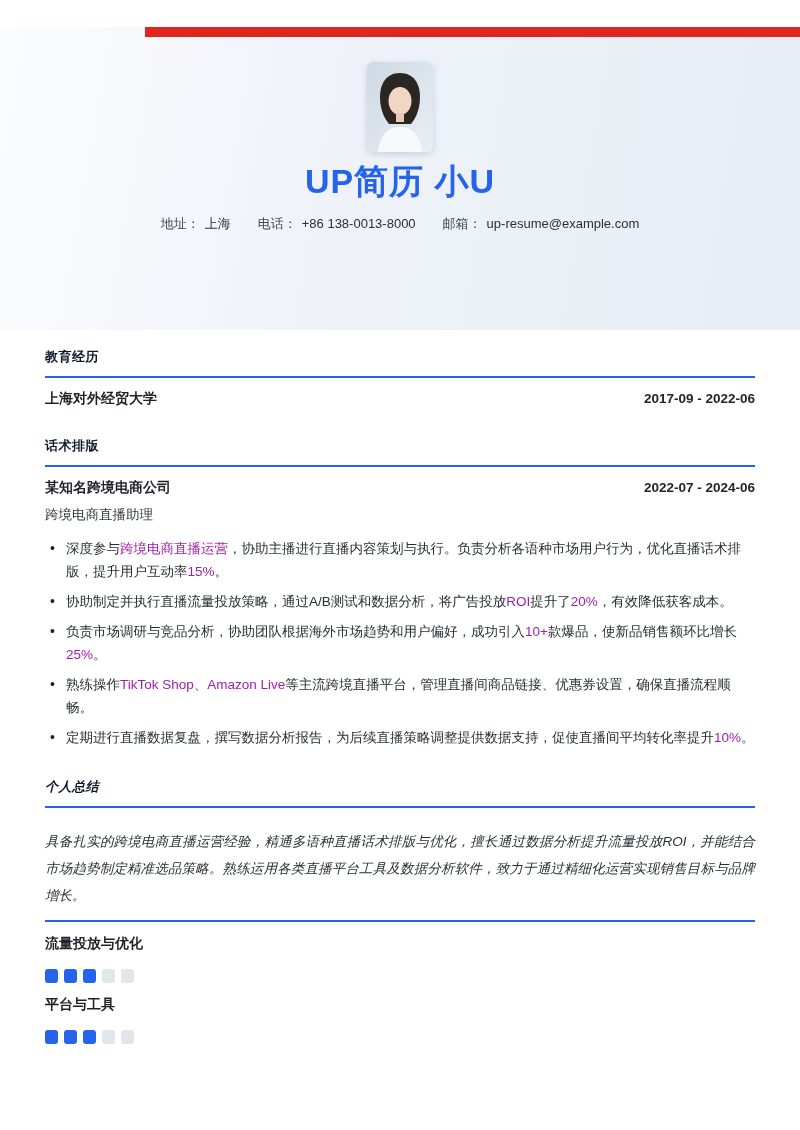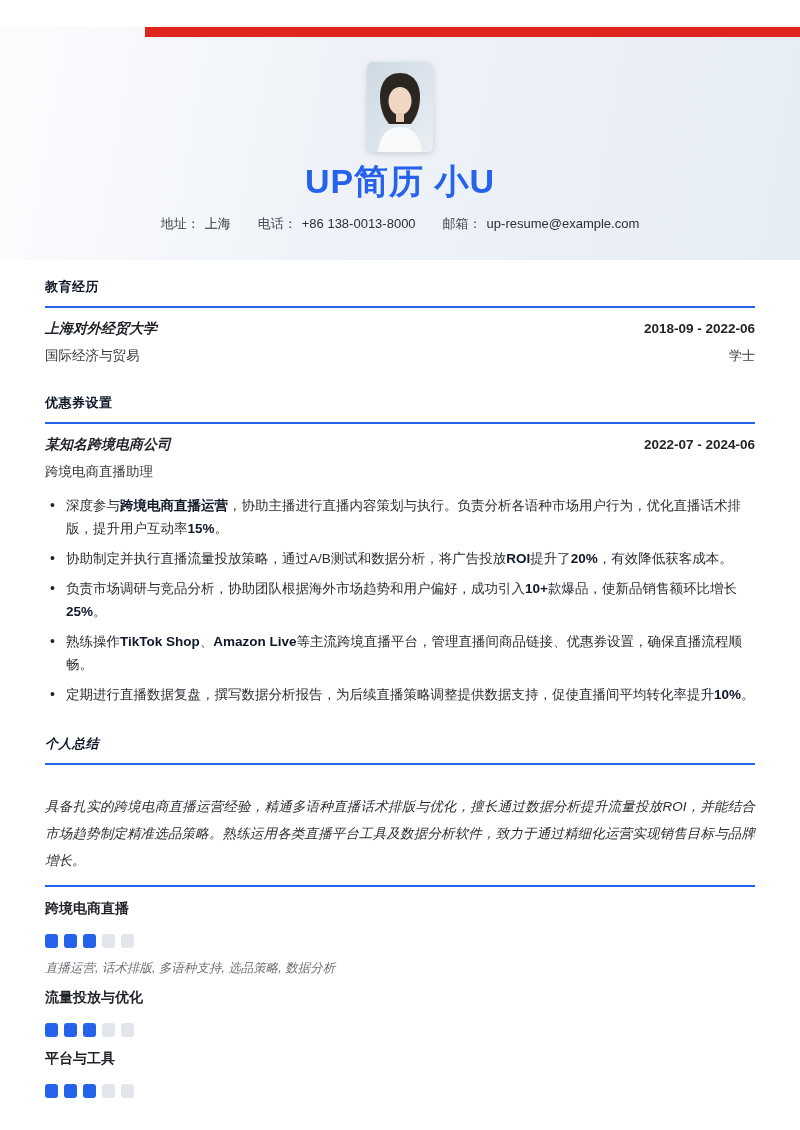--- a/index.html
+++ b/index.html
@@ -1,49 +1,49 @@
 <!DOCTYPE html>
 <html><head>
 <meta charset="utf-8">
 <style>
   html,body{margin:0;padding:0;}
   body{width:800px;height:1130px;overflow:hidden;background:#ffffff;
        font-family:"Liberation Sans","DejaVu Sans",sans-serif;color:#2a2e34;}
   .page{position:relative;width:800px;height:1130px;background:#ffffff;}
   .top-bar{position:absolute;left:145px;top:0;width:655px;height:10px;background:#e0251f;}
-  .header{margin-top:27px;height:233px;
+  .header{margin-top:27px;height:303px;
           background:linear-gradient(100deg,#fbfcfe 0%,#eef2f8 45%,#e7edf5 100%);
           display:flex;flex-direction:column;align-items:center;}
   .photo{margin-top:35px;width:66px;height:90px;border-radius:6px;overflow:hidden;
          box-shadow:0 2px 6px rgba(40,60,90,.18);flex:0 0 auto;}
   .photo svg{display:block;width:66px;height:90px;}
   .name{margin-top:9px;font-size:34px;line-height:41px;font-weight:700;color:#2563eb;letter-spacing:1px;}
   .contact{margin-top:13px;display:flex;gap:27px;font-size:13px;line-height:17px;color:#34383f;}
   .contact .lbl{color:#42464d;margin-right:5px;}
   .contact .val{color:#2b2e33;}
   .content{padding:0 45px;}
   .sec-title{font-size:13px;line-height:19px;font-weight:700;color:#0f172a;letter-spacing:.5px;}
   .rule{height:2px;background:#2563eb;margin-top:10px;}
   .sec-edu{margin-top:17px;}
   .sec-work{margin-top:28px;}
   .sec-summary{margin-top:28px;font-style:italic;}
   .sec-skills{margin-top:11px;}
   .row{display:flex;justify-content:space-between;align-items:baseline;}
   .row-main{margin-top:12px;}
   .row-sub{margin-top:9px;}
-  .org{font-size:14px;font-weight:700;color:#1f2329;font-style:italic;}
+  .org{font-size:14px;font-weight:700;color:#1f2329;}
   .period{font-size:13.5px;font-weight:700;color:#22252a;}
   .minor{font-size:13.5px;color:#33373d;}
   .degree{font-size:13px;color:#3c4046;}
   ul.bullets{margin:13px 0 0 0;padding:0;list-style:none;}
   ul.bullets li{position:relative;padding-left:21px;font-size:13.5px;line-height:23px;
                 margin-bottom:7px;color:#2a2e34;}
   ul.bullets li::before{content:"•";position:absolute;left:5px;top:0;color:#1f2329;font-size:14px;}
-  ul.bullets b,.summary-text b{font-weight:700;color:#0f172a;}
-  .summary-text{margin-top:28px;font-size:13.5px;line-height:27px;color:#2a2e34;text-align:justify;}
+  ul.bullets b,.summary-text b{font-weight:400;color:#a21caf;}
+  .summary-text{margin-top:20px;font-size:13.5px;line-height:27px;color:#2a2e34;text-align:justify;}
   .skill-name{margin-top:13px;font-size:14px;font-weight:700;color:#1f2329;}
   .skill-name.first{margin-top:13px;}
   .squares{margin-top:16px;display:flex;gap:6px;height:14px;}
   .sq{width:13px;height:14px;border-radius:3px;background:#e2e6ec;}
   .sq.on{background:#2563eb;}
   .tags{margin-top:13px;font-size:12.5px;line-height:15px;font-style:italic;color:#6b6f76;}
 </style>
 </head>
 <body>
 
@@ -81,30 +81,26 @@
     </div>
   </div>
 
   <div class="content">
 
     <div class="sec-edu">
       <div class="sec-title">教育经历</div>
       <div class="rule"></div>
       <div class="row row-main">
         <span class="org">上海对外经贸大学</span>
-        <span class="period">2018-09 - 2022-06</span>
-      </div>
-      <div class="row row-sub">
-        <span class="minor">国际经济与贸易</span>
-        <span class="degree">学士</span>
+        <span class="period">2017-09 - 2022-06</span>
       </div>
     </div>
 
     <div class="sec-work">
-      <div class="sec-title">优惠券设置</div>
+      <div class="sec-title">话术排版</div>
       <div class="rule"></div>
       <div class="row row-main">
         <span class="org">某知名跨境电商公司</span>
         <span class="period">2022-07 - 2024-06</span>
       </div>
       <div class="row row-sub">
         <span class="minor">跨境电商直播助理</span>
       </div>
       <ul class="bullets">
         <li><span>深度参与</span><b>跨境电商直播运营</b><span>，协助主播进行直播内容策划与执行。负责分析各语种市场用户行为，优化直播话术排版，提升用户互动率</span><b>15%</b><span>。</span></li>
@@ -117,31 +113,20 @@
 
     <div class="sec-summary">
       <div class="sec-title">个人总结</div>
       <div class="rule"></div>
       <div class="summary-text">具备扎实的跨境电商直播运营经验，精通多语种直播话术排版与优化，擅长通过数据分析提升流量投放ROI，并能结合市场趋势制定精准选品策略。熟练运用各类直播平台工具及数据分析软件，致力于通过精细化运营实现销售目标与品牌增长。</div>
     </div>
 
     <div class="sec-skills">
       <div class="rule"></div>
 
-      <div>
-        <div class="skill-name first">跨境电商直播</div>
-        <div class="squares">
-            <div class="sq on"></div>
-            <div class="sq on"></div>
-            <div class="sq on"></div>
-            <div class="sq"></div>
-            <div class="sq"></div>
-          </div>
-        <div class="tags">直播运营, 话术排版, 多语种支持, 选品策略, 数据分析</div>
-      </div>
 
       <div>
         <div class="skill-name">流量投放与优化</div>
         <div class="squares">
             <div class="sq on"></div>
             <div class="sq on"></div>
             <div class="sq on"></div>
             <div class="sq"></div>
             <div class="sq"></div>
           </div>

